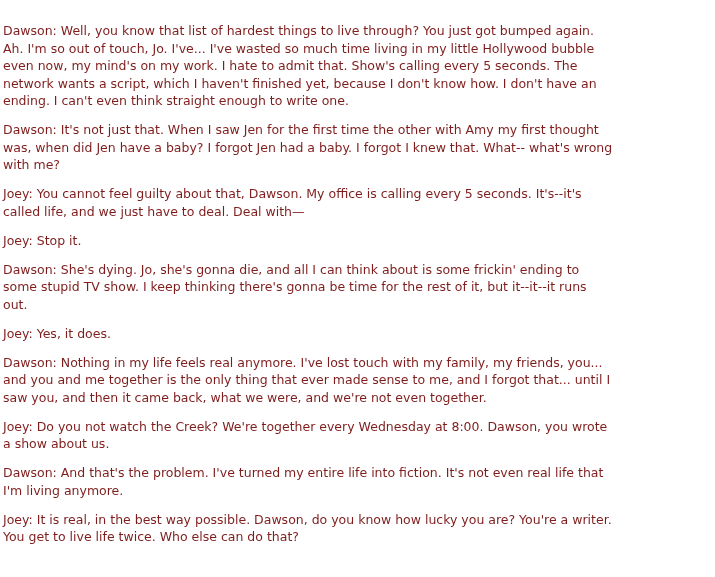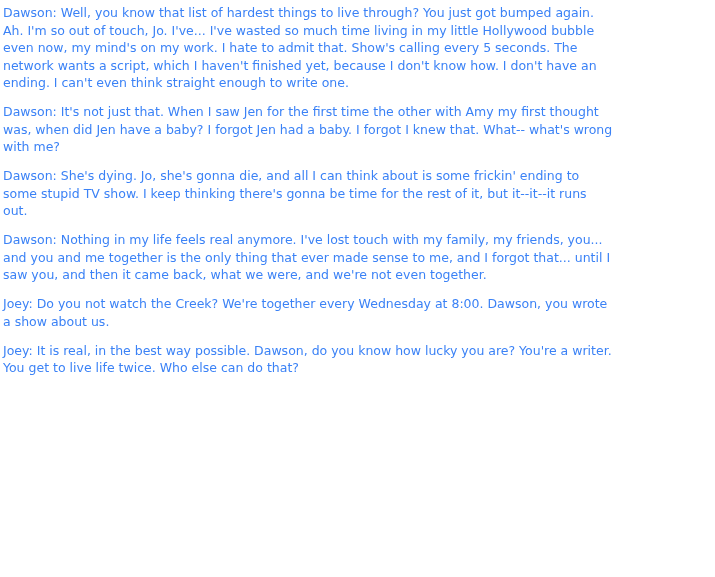--- a/index.html
+++ b/index.html
@@ -8,35 +8,39 @@
     background: #ffffff;
   }
   body {
     width: 715px;
     min-height: 577px;
     overflow: hidden;
   }
   .transcript {
     box-sizing: border-box;
     width: 615px;
-    padding: 4px 2px 0 3px;
+    padding: 22px 2px 0 3px;
     font-family: "DejaVu Sans", sans-serif;
     font-size: 12.5px;
     line-height: 17.5px;
-    color: #3b82f6;
+    color: #7f1d1d;
     -webkit-font-smoothing: antialiased;
   }
   .transcript p.line {
     margin: 0 0 11.5px 0;
     padding: 0;
   }
 </style>
 </head>
 <body>
 
 <div class="transcript">
   <p class="line"><span>Dawson</span><span>: </span><span>Well, you know that list of hardest things to live through? You just got bumped again. Ah. I'm so out of touch, Jo. I've... I've wasted so much time living in my little Hollywood bubble even now, my mind's on my work. I hate to admit that. Show's calling every 5 seconds. The network wants a script, which I haven't finished yet, because I don't know how. I don't have an ending. I can't even think straight enough to write one.</span></p>
   <p class="line"><span>Dawson</span><span>: </span><span>It's not just that. When I saw Jen for the first time the other with Amy my first thought was, when did Jen have a baby? I forgot Jen had a baby. I forgot I knew that. What-- what's wrong with me?</span></p>
+  <p class="line"><span>Joey</span><span>: </span><span>You cannot feel guilty about that, Dawson. My office is calling every 5 seconds. It's--it's called life, and we just have to deal. Deal with—</span></p>
+  <p class="line"><span>Joey</span><span>: </span><span>Stop it.</span></p>
   <p class="line"><span>Dawson</span><span>: </span><span>She's dying. Jo, she's gonna die, and all I can think about is some frickin' ending to some stupid TV show. I keep thinking there's gonna be time for the rest of it, but it--it--it runs out.</span></p>
+  <p class="line"><span>Joey</span><span>: </span><span>Yes, it does.</span></p>
   <p class="line"><span>Dawson</span><span>: </span><span>Nothing in my life feels real anymore. I've lost touch with my family, my friends, you... and you and me together is the only thing that ever made sense to me, and I forgot that... until I saw you, and then it came back, what we were, and we're not even together.</span></p>
   <p class="line"><span>Joey</span><span>: </span><span>Do you not watch the Creek? We're together every Wednesday at 8:00. Dawson, you wrote a show about us.</span></p>
+  <p class="line"><span>Dawson</span><span>: </span><span>And that's the problem. I've turned my entire life into fiction. It's not even real life that I'm living anymore.</span></p>
   <p class="line"><span>Joey</span><span>: </span><span>It is real, in the best way possible. Dawson, do you know how lucky you are? You're a writer. You get to live life twice. Who else can do that?</span></p>
 </div>
 
 </body></html>

